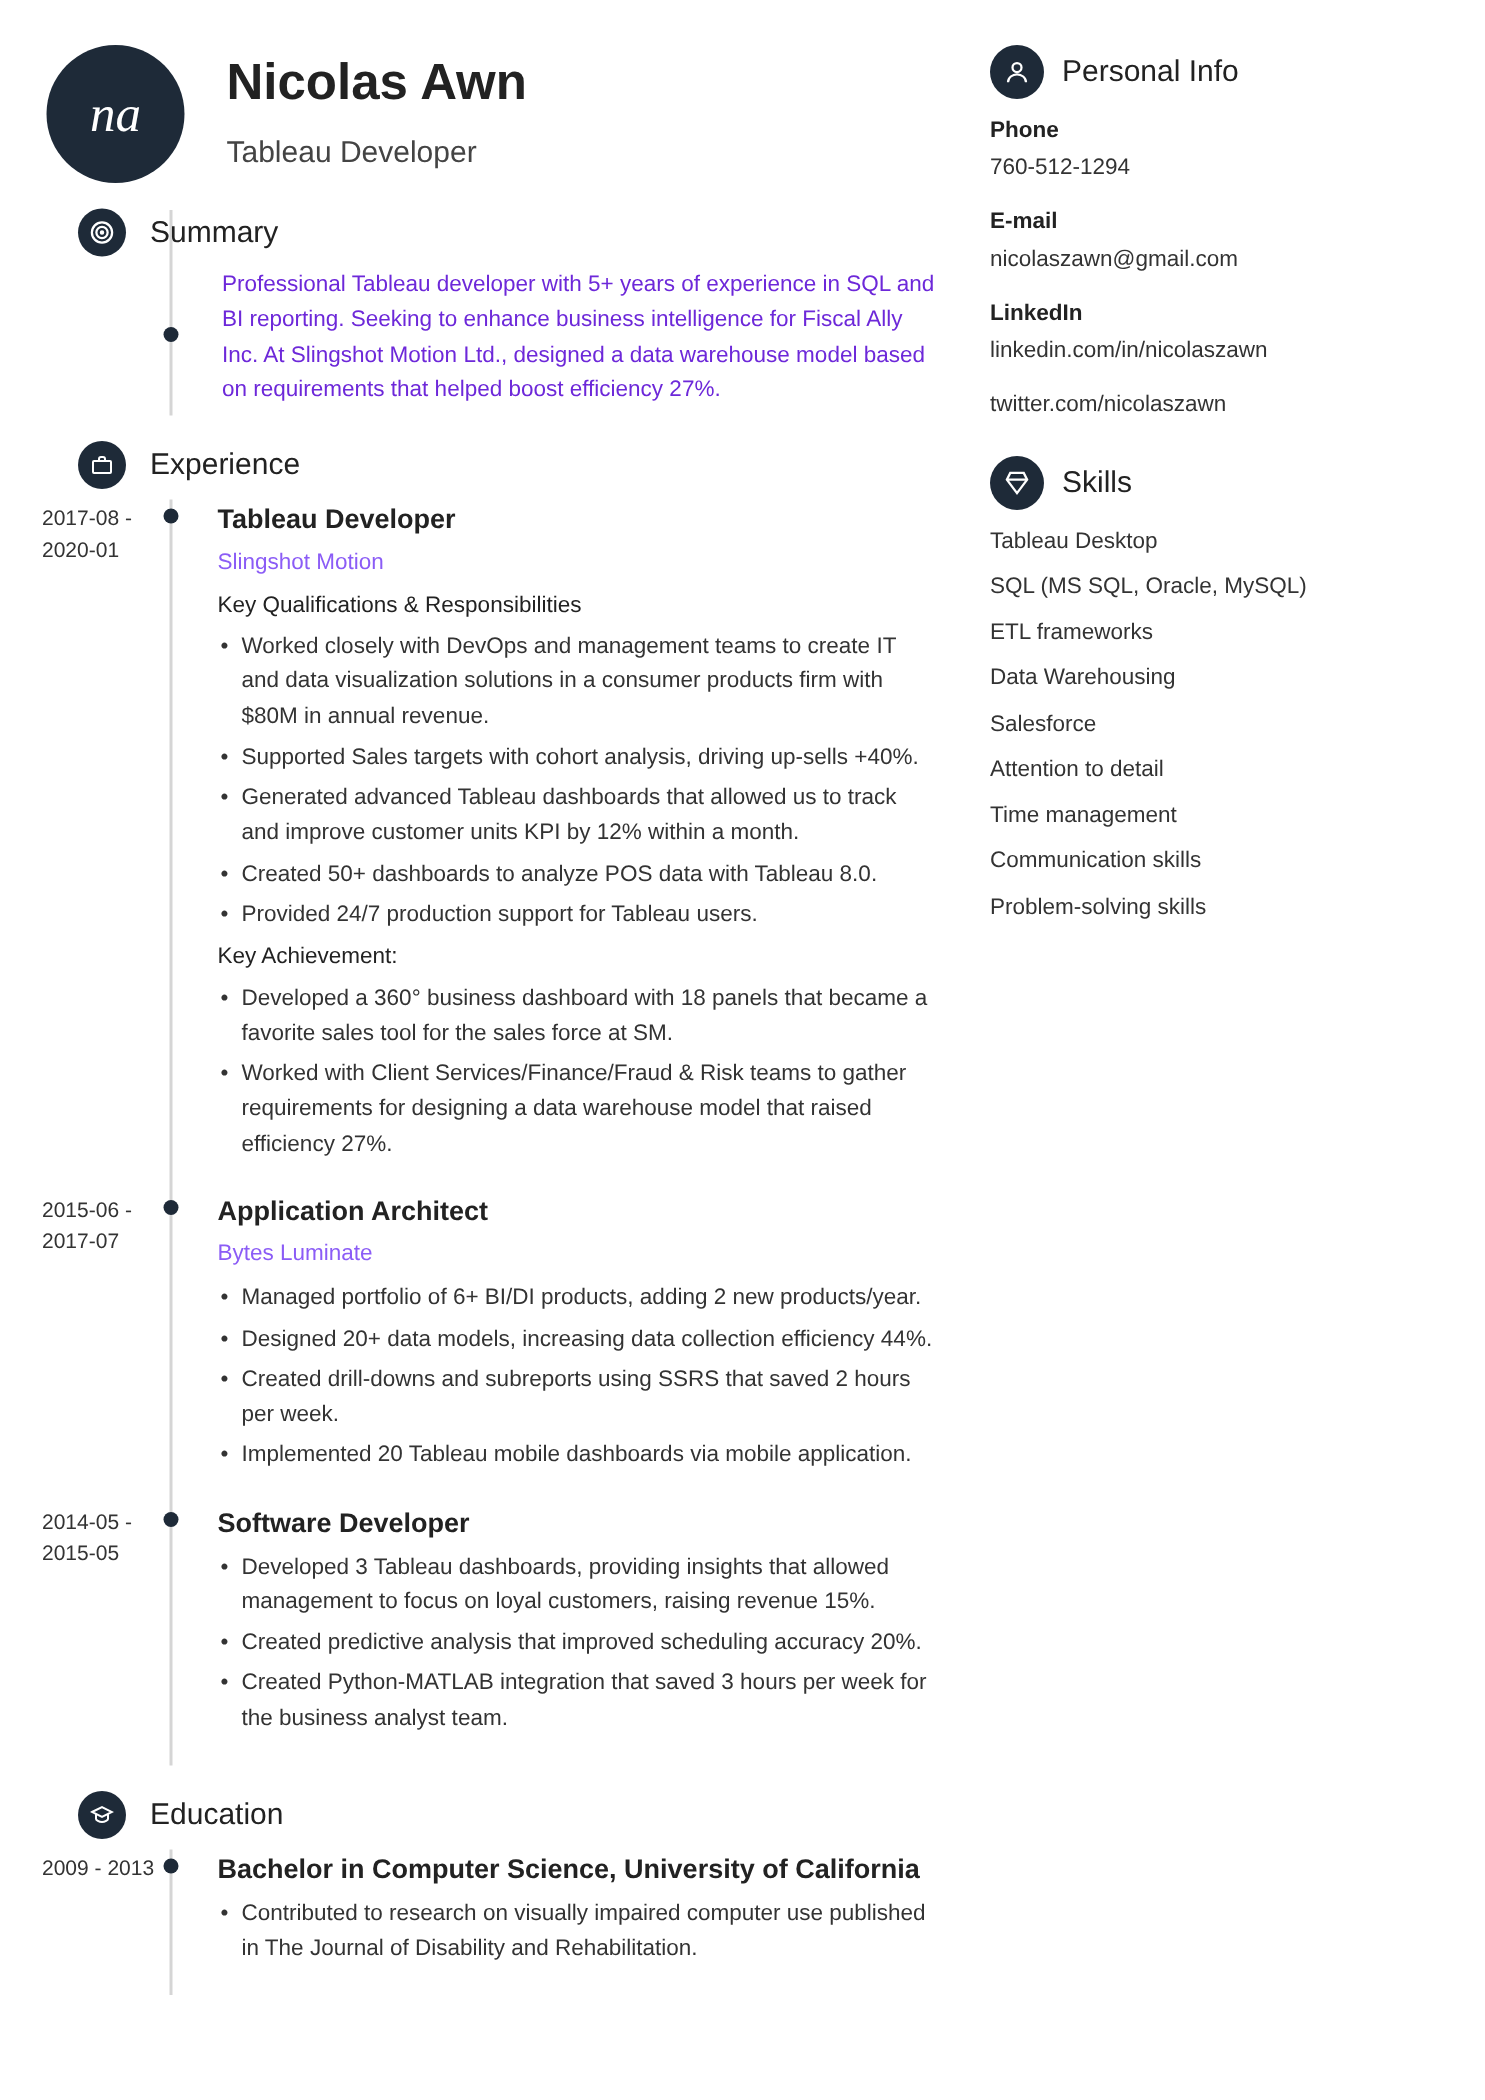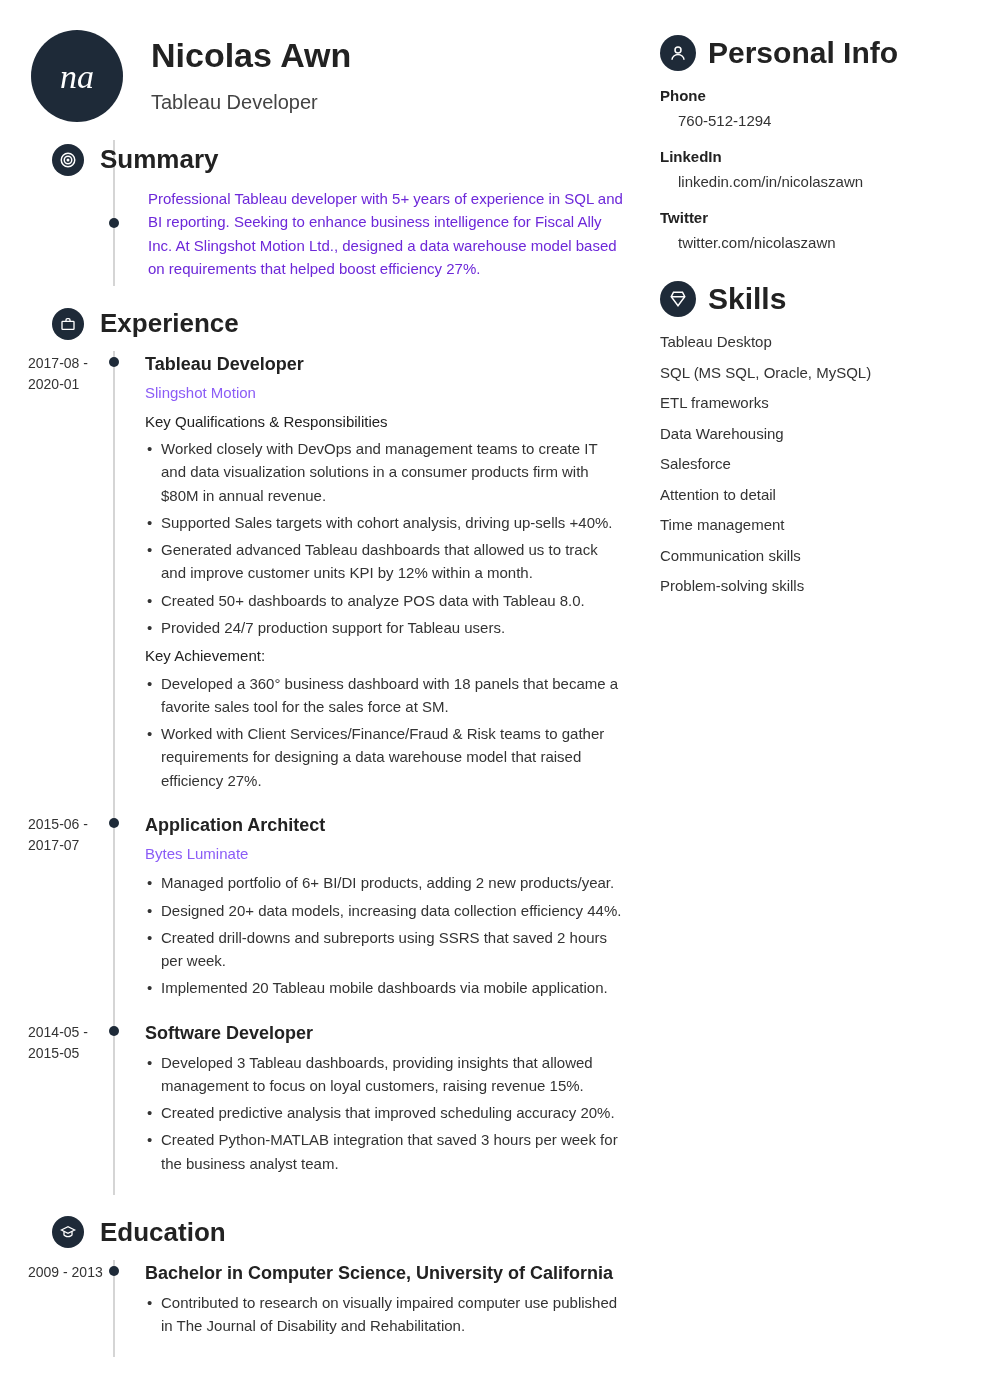--- a/index.html
+++ b/index.html
@@ -32,21 +32,21 @@
 
   
   .sec-head { display: flex; align-items: center; margin: 18px 0 8px 100px; position: relative; }
   .sec-icon {
     width: 32px; height: 32px; border-radius: 50%;
     background: #1e2a38; color: #fff;
     display: flex; align-items: center; justify-content: center;
     position: absolute; left: -48px;
     font-size: 16px;
   }
-  .sec-title { font-size: 26px; font-weight: 700; }
+  .sec-title { font-size: 20px; font-weight: 400; }
 
   
   .entry { display: flex; margin-left: 28px; position: relative; }
   .entry-dates { width: 85px; flex-shrink: 0; color: #333; font-size: 14px; padding-top: 2px; }
   .entry-line {
     width: 2px; background: #d5d5d5; position: relative; flex-shrink: 0;
     margin-right: 30px;
   }
   .entry-dot {
     width: 10px; height: 10px; border-radius: 50%; background: #1e2a38;
@@ -66,24 +66,24 @@
   .sec-wrap { position: relative; }
 
   
   .r-head { display: flex; align-items: center; margin-bottom: 10px; }
   .r-icon {
     width: 36px; height: 36px; border-radius: 50%;
     background: #1e2a38; color: #fff;
     display: flex; align-items: center; justify-content: center;
     margin-right: 12px; font-size: 18px;
   }
-  .r-title { font-size: 30px; font-weight: 700; }
+  .r-title { font-size: 20px; font-weight: 400; }
   .info-block { margin-bottom: 14px; }
   .info-label { font-weight: 700; font-size: 15px; }
-  .info-value { color: #333; font-size: 15px; margin-top: 2px; margin-left: 18px; }
+  .info-value { color: #333; font-size: 15px; margin-top: 2px; }
   .skills-list div { margin: 8px 0; font-size: 15px; color: #333; }
   .r-section { margin-bottom: 22px; }
   .r-section + .r-section { margin-top: 18px; }
 
   svg { display:block; }
 </style>
 </head>
 <body>
 
 <div class="page">
@@ -221,25 +221,28 @@
             </svg>
         </div>
         <div class="r-title">Personal Info</div>
       </div>
       <div id="info-list">
           <div class="info-block">
             <div class="info-label">Phone</div>
             <div class="info-value">760-512-1294</div>
           </div>
           <div class="info-block">
+            <div class="info-label">E-mail</div>
+            <div class="info-value">nicolaszawn@gmail.com</div>
+          </div>
+          <div class="info-block">
             <div class="info-label">LinkedIn</div>
             <div class="info-value">linkedin.com/in/nicolaszawn</div>
           </div>
           <div class="info-block">
-            <div class="info-label">Twitter</div>
             <div class="info-value">twitter.com/nicolaszawn</div>
           </div>
         </div>
     </div>
 
     <div class="r-section">
       <div class="r-head">
         <div class="r-icon">
           <svg width="18" height="18" viewBox="0 0 24 24" fill="none" stroke="#fff" stroke-width="2">
               <path d="M6 3h12l3 6-9 12L3 9l3-6z"></path>

